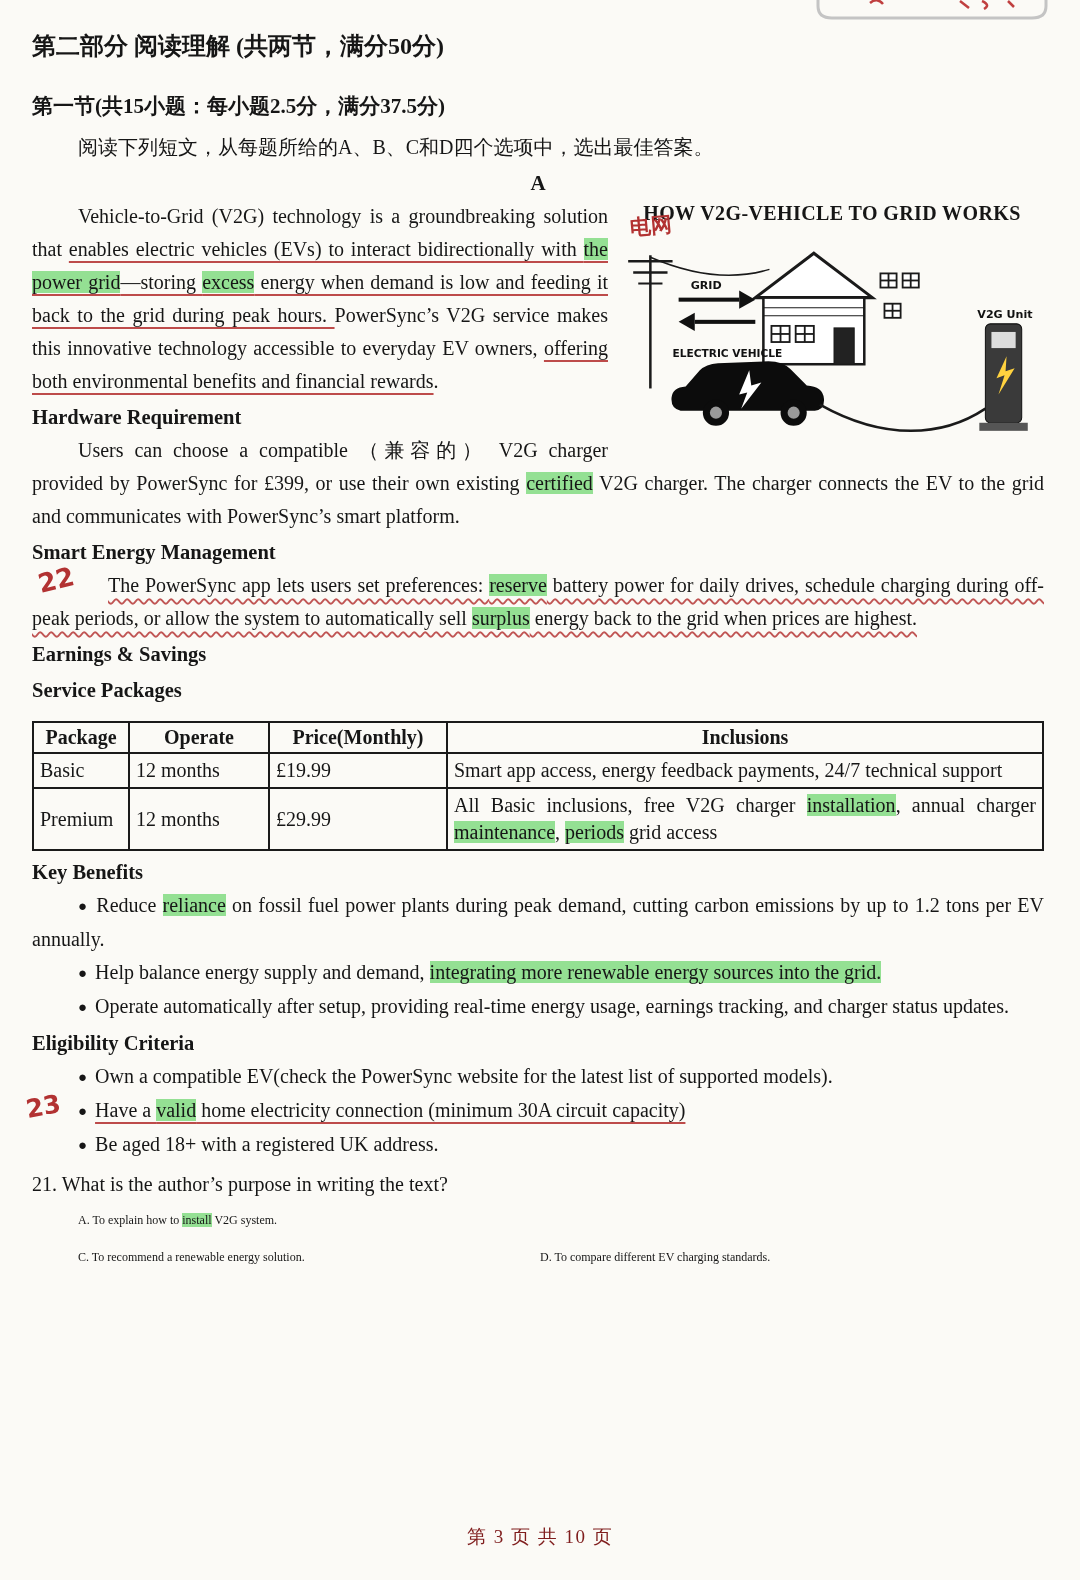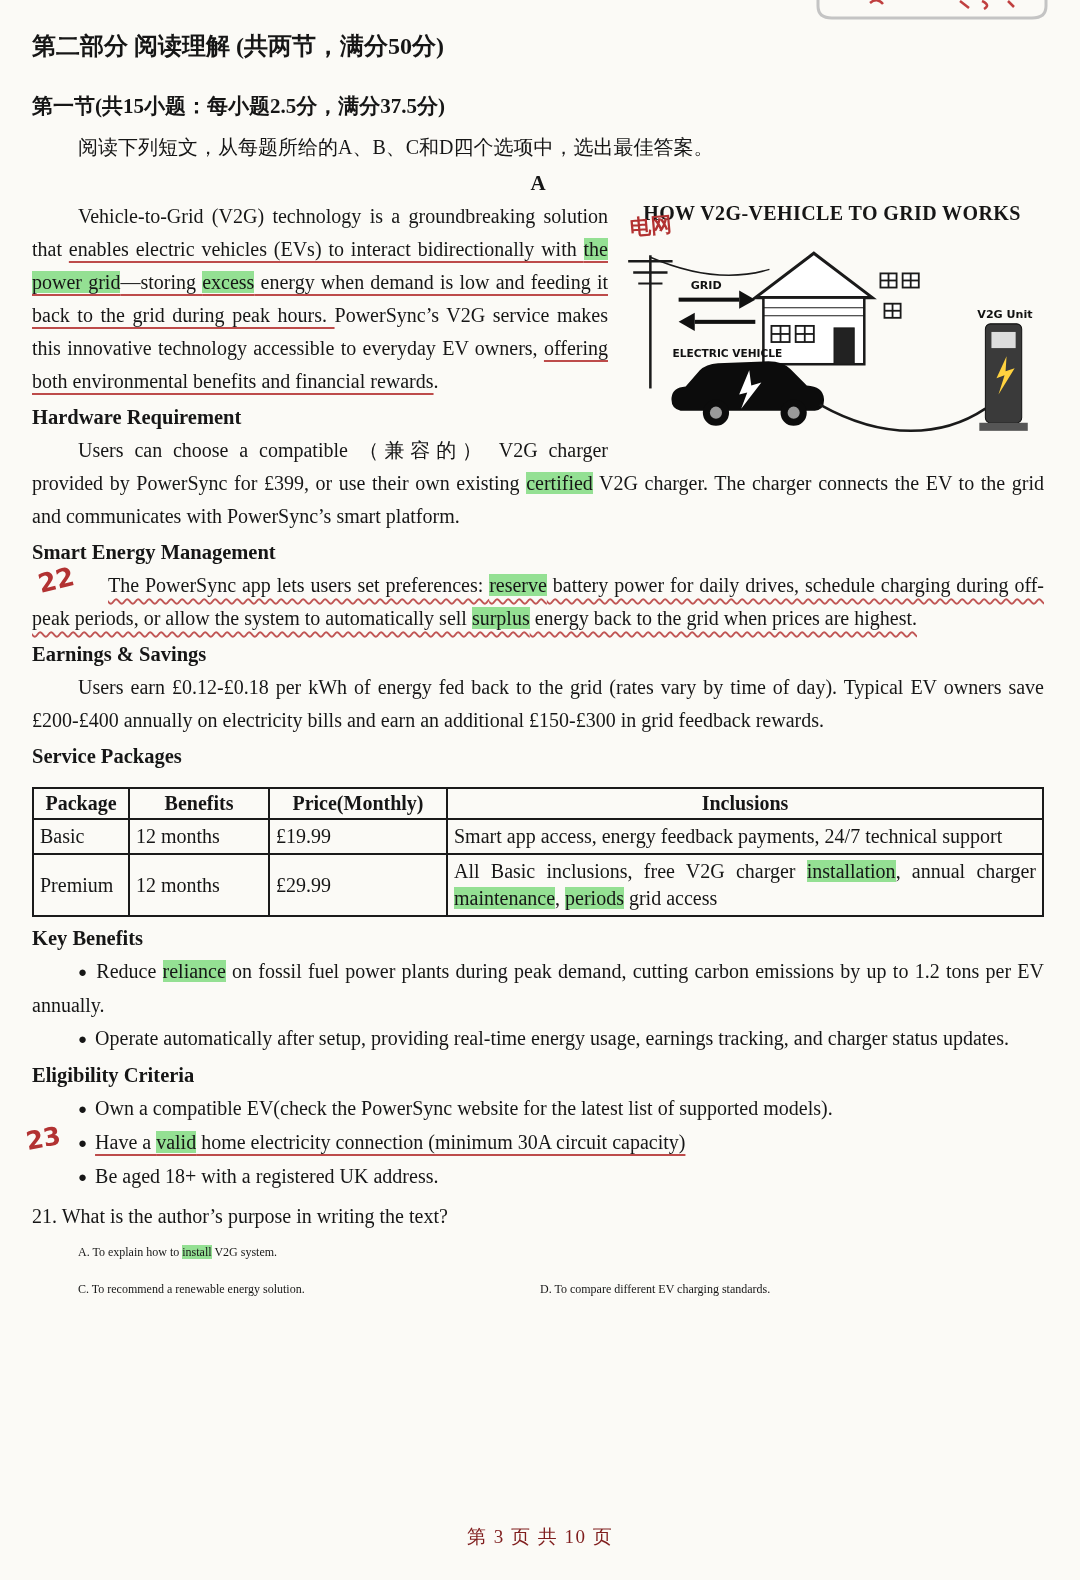--- a/index.html
+++ b/index.html
@@ -130,34 +130,33 @@
     <h3 class="h">Hardware Requirement</h3>
     <p class="para"><span>Users can choose a compatible （兼容的） V2G charger provided by PowerSync for £399, or use their own existing </span><span class="gh">certified</span><span> V2G charger. The charger connects the EV to the grid and communicates with PowerSync’s smart platform.</span></p>
 
     <h3 class="h">Smart Energy Management</h3>
     <div class="rel">
       <span class="hand note-22">22</span>
       <p class="para smart-indent"><span class="rw">The PowerSync app lets users set preferences: </span><span class="rw gh">reserve</span><span class="rw"> battery power for daily drives, schedule charging during off-peak periods, or allow the system to automatically sell </span><span class="rw gh">surplus</span><span class="rw"> energy back to the grid when prices are highest.</span></p>
     </div>
 
     <h3 class="h">Earnings &amp; Savings</h3>
-    <p class="para">Users earn £0.12-£0.18 per kWh of energy fed back to the grid (rates vary by time of day). Typical EV owners save £200-£400 annually on electricity bills and earn an additional £150-£300 in grid feedback rewards.</p>
 
     <h3 class="h">Service Packages</h3>
     <table class="pkg">
       <colgroup>
           <col class="col-pkg">
           <col class="col-dur">
           <col class="col-price">
           <col>
         </colgroup>
       <thead>
         <tr>
           <th>Package</th>
-          <th>Benefits</th>
+          <th>Operate</th>
           <th>Price(Monthly)</th>
           <th>Inclusions</th>
         </tr>
       </thead>
       <tbody>
         <tr>
           <td>Basic</td>
           <td>12 months</td>
           <td>£19.99</td>
           <td class="incl">Smart app access, energy feedback payments, 24/7 technical support</td>
@@ -166,20 +165,21 @@
           <td>Premium</td>
           <td>12 months</td>
           <td>£29.99</td>
           <td class="incl"><span>All Basic inclusions, free V2G charger </span><span class="gh">installation</span><span>, annual charger </span><span class="gh">maintenance</span><span>, </span><span class="gh">periods</span><span> grid access</span></td>
         </tr>
       </tbody>
     </table>
 
     <h3 class="h">Key Benefits</h3>
     <p class="bullet-para"><span class="bullet">●</span><span>Reduce </span><span class="gh">reliance</span><span> on fossil fuel power plants during peak demand, cutting carbon emissions by up to 1.2 tons per EV annually.</span></p>
+    <p class="bullet-para"><span class="bullet">●</span><span>Help balance energy supply and demand, </span><span class="gh">integrating more renewable energy sources into the grid.</span></p>
     <p class="bullet-para"><span class="bullet">●</span><span>Operate automatically after setup, providing real-time energy usage, earnings tracking, and charger status updates.</span></p>
 
     <h3 class="h">Eligibility Criteria</h3>
     <p class="bullet-para"><span class="bullet">●</span><span>Own a compatible EV(check the PowerSync website for the latest list of supported models).</span></p>
     <div class="rel">
       <span class="hand note-23">23</span>
       <p class="bullet-para"><span class="bullet">●</span><span class="rl">Have a </span><span class="rl gh">valid</span><span class="rl"> home electricity connection (minimum 30A circuit capacity)</span></p>
     </div>
     <p class="bullet-para"><span class="bullet">●</span><span>Be aged 18+ with a registered UK address.</span></p>
 

